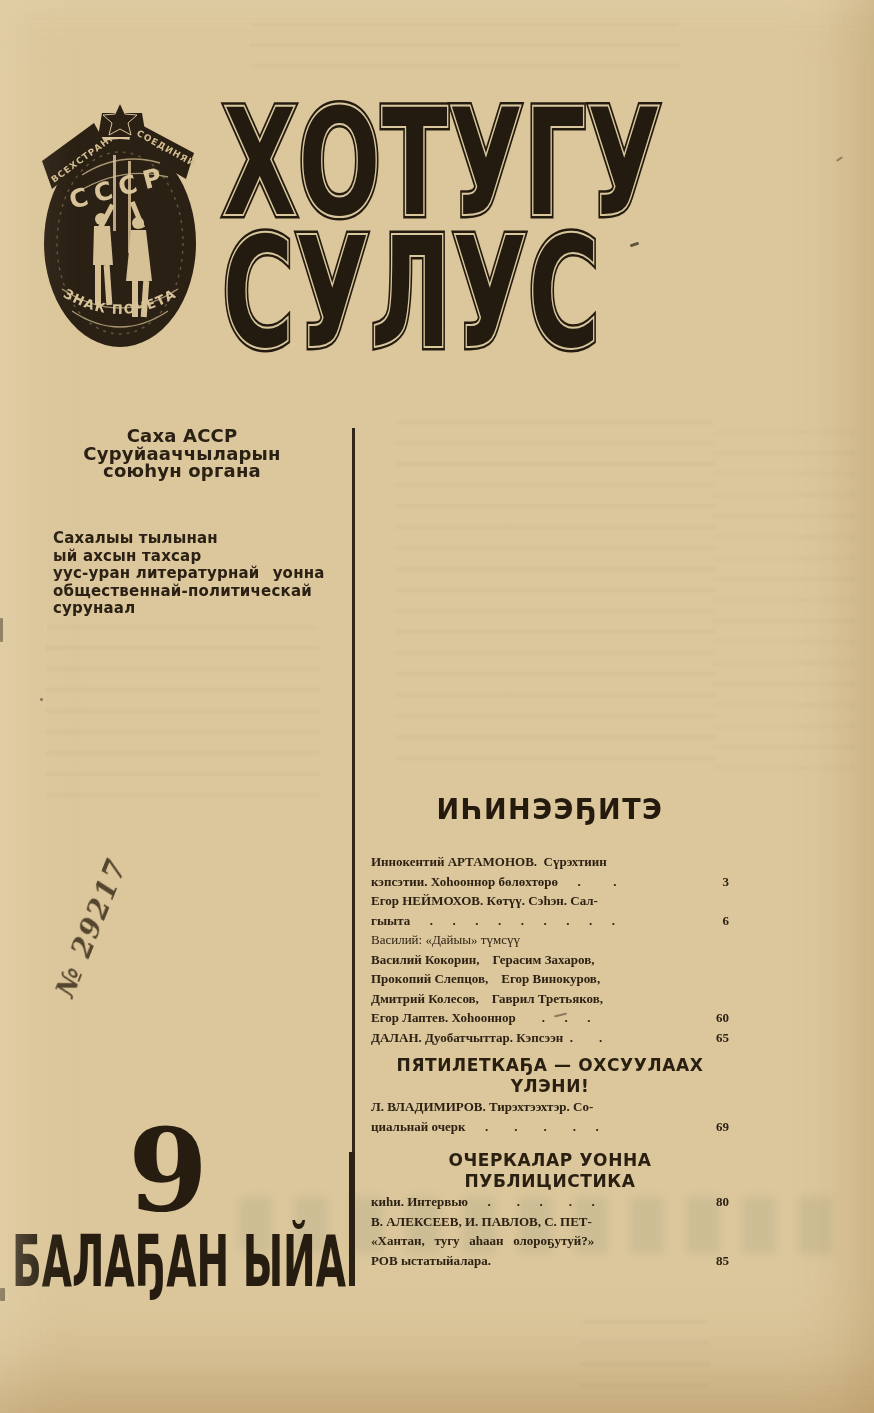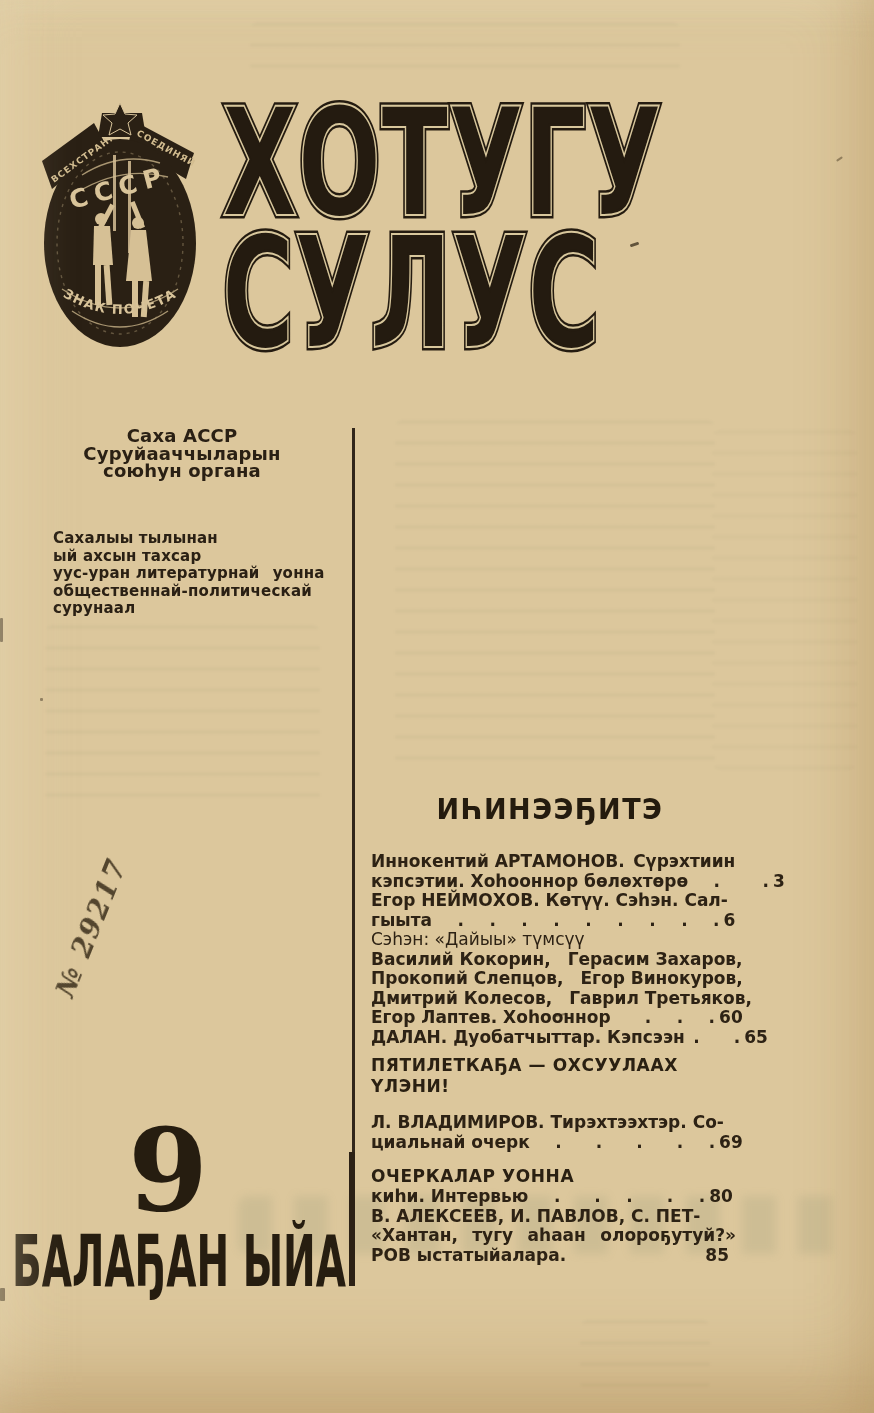--- a/index.html
+++ b/index.html
@@ -44,27 +44,27 @@
   .month-svg{left:8px; top:1220px;}
   .month-svg text{font-family:"DejaVu Sans", sans-serif; font-weight:bold; fill:#261d10;}
   
   .divider{left:352px; top:428px; width:2.5px; height:726px; background:#31261a;}
   .divider-thick{left:349px; top:1152px; width:6px; height:134px; background:#2c2115;}
   
   .toc{left:371px; top:794px; width:358px;}
   .toc-heading{font-weight:bold; font-size:27px; line-height:32px; letter-spacing:1.5px;
     text-align:center; color:#241b0e; margin-bottom:26px; transform:scaleY(1.05);}
   .toc-line{display:flex; justify-content:space-between; align-items:flex-start;
-    font-weight:bold; font-size:17px; line-height:19.5px; white-space:nowrap; color:#2d2214;}
+    font-weight:bold; font-size:13px; line-height:19.5px; white-space:nowrap; color:#2d2214;font-family:Liberation Serif, serif;}
   .toc-line .t{white-space:pre;}
   .toc-line .pg{font-weight:bold; padding-left:4px;}
   .toc-line.light{font-weight:normal;}
-  .toc-section{font-weight:bold; font-size:17px; line-height:21px; 
+  .toc-section{font-weight:bold; font-size:17px; line-height:21px; text-align:center;
     letter-spacing:.6px; color:#2a2012;}
-  .mt8{margin-top:8px;} .mt10{margin-top:16px;} .mt13{margin-top:13px;} .mt14{margin-top:14px;}
+  .mt8{margin-top:8px;} .mt10{margin-top:0;} .mt13{margin-top:13px;} .mt14{margin-top:14px;}
 </style>
 </head>
 <body>
 
 <div class="page">
 
   <div class="ghost" style="left:250px;top:22px;width:430px;height:52px;"></div>
   <div class="ghost" style="left:395px;top:420px;width:320px;height:350px;"></div>
   <div class="ghost" style="left:712px;top:430px;width:145px;height:340px;opacity:.4;"></div>
   <div class="ghost" style="left:45px;top:625px;width:275px;height:185px;"></div>
@@ -162,21 +162,21 @@
         <span class="pg">3</span>
       </div>
     <div class="toc-line">
         <span class="t">Егор НЕЙМОХОВ. Көтүү. Сэһэн. Сал-</span>
       </div>
     <div class="toc-line">
         <span class="t">гыыта  .  .  .  .  .  .  .  .  .</span>
         <span class="pg">6</span>
       </div>
     <div class="toc-line light">
-        <span class="t">Сэһэн: «Дайыы» түмсүү</span>
+        <span class="t">Василий: «Дайыы» түмсүү</span>
       </div>
     <div class="toc-line">
         <span class="t">Василий Кокорин, Герасим Захаров,</span>
       </div>
     <div class="toc-line">
         <span class="t">Прокопий Слепцов, Егор Винокуров,</span>
       </div>
     <div class="toc-line">
         <span class="t">Дмитрий Колесов, Гаврил Третьяков,</span>
       </div>
@@ -197,20 +197,21 @@
     <div class="toc-line mt10">
         <span class="t">Л. ВЛАДИМИРОВ. Тирэхтээхтэр. Со-</span>
       </div>
     <div class="toc-line">
         <span class="t">циальнай очерк  .  .  .  .  .</span>
         <span class="pg">69</span>
       </div>
 
     <div class="toc-section mt14">
       <div>ОЧЕРКАЛАР УОННА</div>
+      <div>ПУБЛИЦИСТИКА</div>
     </div>
 
     <div class="toc-line">
         <span class="t">киһи. Интервью  .  .  .  .  .</span>
         <span class="pg">80</span>
       </div>
     <div class="toc-line">
         <span class="t">В. АЛЕКСЕЕВ, И. ПАВЛОВ, С. ПЕТ-</span>
       </div>
     <div class="toc-line">

